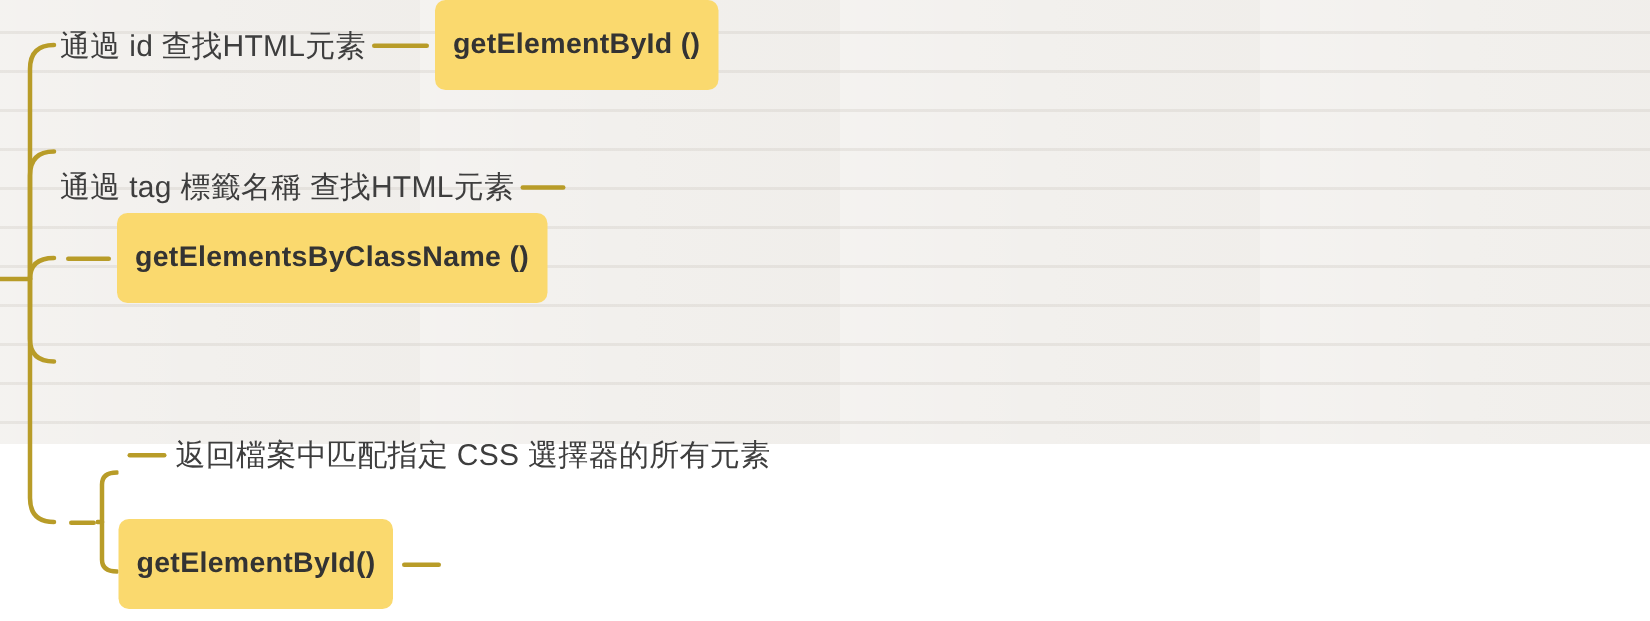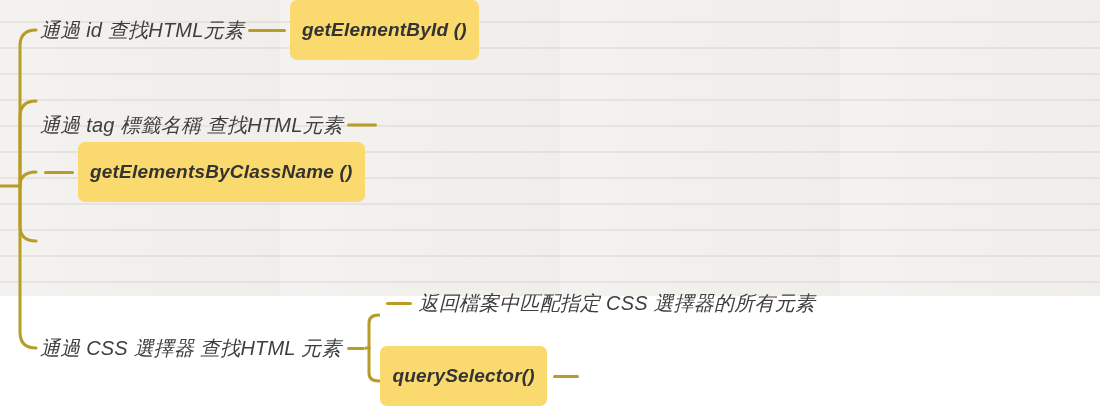--- a/index.html
+++ b/index.html
@@ -12,21 +12,20 @@
     position: relative;
     width: 1100px; height: 296px;
     background-color: #f2f0ed;
     background-image:
       repeating-linear-gradient(180deg,
         rgba(255,255,255,0) 0px, rgba(255,255,255,0) 21px,
         rgba(198,192,184,0.28) 21px, rgba(198,192,184,0.28) 23px,
         rgba(255,255,255,0) 23px, rgba(255,255,255,0) 26px),
       repeating-linear-gradient(90deg,
         rgba(255,255,255,0.18) 0px, rgba(255,255,255,0) 140px, rgba(230,226,220,0.15) 280px);
-    font-style: italic;
   }
   svg.lines { position: absolute; left: 0; top: 0; pointer-events: none; }
 
   .row {
     position: absolute;
     display: flex;
     align-items: center;
     transform: translateY(-50%);
     white-space: nowrap;
   }
@@ -92,34 +91,33 @@
     <span class="h-line" style="width:30px; margin:0 4px;"></span>
   </div>
 
   <div class="row" style="left:40px; top:172px;">
     <span class="h-line" style="width:30px; margin:0 4px;"></span>
     <span class="method-box">getElementsByClassName ()</span>
   </div>
 
 
   <div class="row" style="left:40px; top:348px;">
-    <span class="topic-label">通過 CSS 選擇器 查找HTML 元素</span>
     <span class="h-line stub" style="margin-left:6px;"></span>
     <svg width="15" height="104" viewBox="0 0 15 104">
       <g fill="none" stroke="#b89c28" stroke-width="3" stroke-linecap="round">
         <path d="M 1 52 H 4"></path>
         <path d="M 4 52 V 27 Q 4 19 14 19"></path>
         <path d="M 4 52 V 77 Q 4 85 14 85"></path>
       </g>
     </svg>
     <div class="fork-col">
       <div class="fork-row">
         <span class="h-line conn"></span>
         <span class="desc-label">返回檔案中匹配指定 CSS 選擇器的所有元素</span>
       </div>
       <div class="fork-row">
-        <span class="method-box">querySelector()</span>
+        <span class="method-box">getElementById()</span>
         <span class="h-line conn"></span>
       </div>
     </div>
   </div>
 
 </div>
 
 </body></html>

